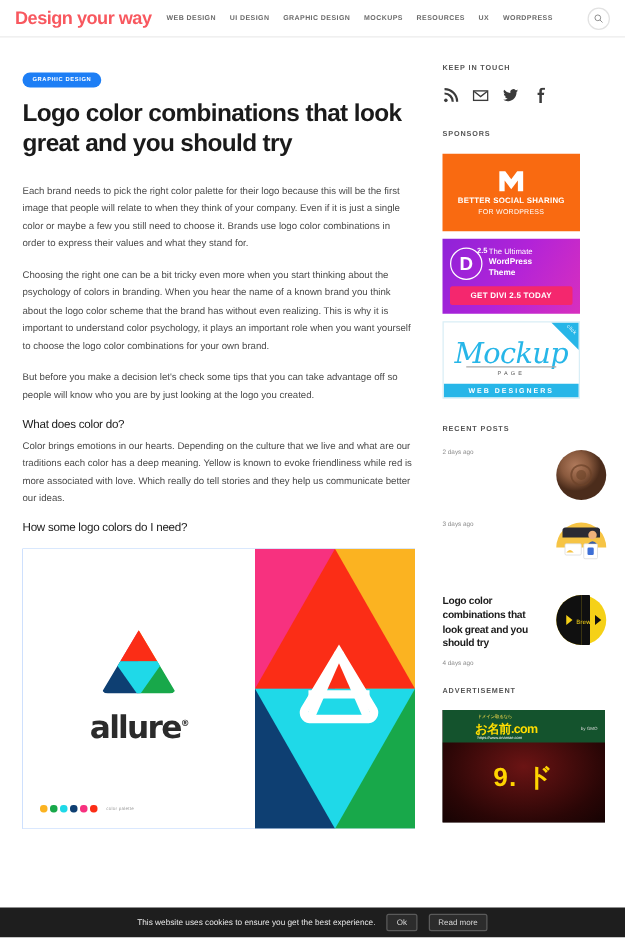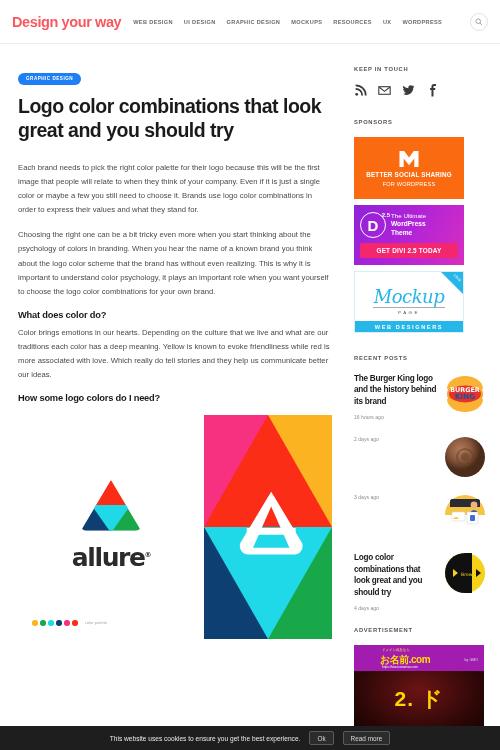--- a/index.html
+++ b/index.html
@@ -7,21 +7,21 @@
   body {
     font-family: "Liberation Sans", sans-serif;
     background: #ffffff;
     color: #222;
     overflow: hidden;
     position: relative;
   }
 
   
   .site-header {
-    height: 44px;
+    height: 30px;
     background: #ffffff;
     border-bottom: 1px solid #ececec;
     display: flex;
     align-items: center;
     padding: 0 12px;
     position: relative;
   }
   .brand {
     font-size: 14.5px;
     font-weight: bold;
@@ -96,21 +96,21 @@
   }
   .body-p {
     font-size: 7.7px;
     line-height: 1.82;
     color: #4a4a4a;
     margin-bottom: 11px;
     text-align: left;
   }
   h2.sub-head {
     font-size: 9.3px;
-    font-weight: bold;
+    font-weight: normal;
     color: #1a1a1a;
     letter-spacing: -0.2px;
     margin: 4px 0 6px 0;
   }
   .post-figure {
     width: 100%;
     margin: 12px 0 12px 0;
     background: #3b82f6;
     position: relative;
     height: 224px;
@@ -223,21 +223,21 @@
   .banner-mockup {
     height: 62px; background: #fff;
     border: 1px solid #d9eef6;
     position: relative; overflow: hidden;
     display: flex; flex-direction: column;
   }
   .mk-body { flex: 1; display: flex; align-items: center; justify-content: center; position: relative; }
   .mk-word {
     font-family: "DejaVu Serif", serif;
     font-style: italic;
-    font-size: 18px;
+    font-size: 23px;
     color: #27b6e8;
     letter-spacing: -0.5px;
   }
   .mk-page {
     position: absolute; bottom: 6px; left: 0; right: 0;
     text-align: center; font-size: 4.4px; letter-spacing: 2.5px; color: #555;
     border-top: 0.7px solid #aaa; margin: 0 18px; padding-top: 2px;
   }
   .mk-footer {
     background: #27b6e8; color: #fff;
@@ -286,21 +286,21 @@
 
   
   .ad-box {
     width: 130px;
     height: 90px;
     position: relative;
     overflow: hidden;
     background: #1b0a0a;
   }
   .ad-top {
-    background: #a21caf; height: 40px; position: relative;
+    background: #14532d; height: 40px; position: relative;
   }
   .ad-jp1 { position:absolute; top:3px; left:28px; font-size:3.6px; color:#ffe14d; letter-spacing:-0.2px;}
   .ad-jp2 { position:absolute; top:8px; left:26px; font-size:10px; font-weight:bold; color:#ffdd00; letter-spacing:-0.5px;}
   .ad-jp3 { position:absolute; top:20px; left:28px; font-size:3.2px; color:#ffffff;}
   .ad-gmo { position:absolute; top:13px; right:6px; font-size:3.6px; color:#dcdcdc;}
   .ad-mid {
     position: absolute; top: 26px; left: 0; right: 0; bottom: 0;
     background: radial-gradient(ellipse at 50% 30%, #6b1414 0%, #2a0606 70%, #150303 100%);
   }
   .ad-big {
@@ -358,20 +358,21 @@
 <div class="page">
 
   <div class="content">
 
     <div class="cat-badge">GRAPHIC DESIGN</div>
 
     <h1 class="post-title">Logo color combinations that look great and you should try</h1>
 
     <p class="body-p">Each brand needs to pick the right color palette for their logo because this will be the first image that people will relate to when they think of your company. Even if it is just a single color or maybe a few you still need to choose it. Brands use logo color combinations in order to express their values and what they stand for.</p>
     <p class="body-p">Choosing the right one can be a bit tricky even more when you start thinking about the psychology of colors in branding. When you hear the name of a known brand you think about the logo color scheme that the brand has without even realizing. This is why it is important to understand color psychology, it plays an important role when you want yourself to choose the logo color combinations for your own brand.</p>
+    <p class="body-p">But before you make a decision let's check some tips that you can take advantage off so people will know who you are by just looking at the logo you created.</p>
 
     <h2 class="sub-head">What does color do?</h2>
     <p class="body-p">Color brings emotions in our hearts. Depending on the culture that we live and what are our traditions each color has a deep meaning. Yellow is known to evoke friendliness while red is more associated with love. Which really do tell stories and they help us communicate better our ideas.</p>
 
     <h2 class="sub-head">How some logo colors do I need?</h2>
 
     
     <div class="post-figure">
       <div class="fig-left">
         <svg class="allure-mark" viewBox="0 0 120 108">
@@ -483,37 +484,20 @@
         <div class="mk-footer">WEB DESIGNERS</div>
         <div class="mk-corner"></div>
         <div class="mk-corner-txt">click</div>
       </div>
     </div>
 
     <div class="widget-gap"></div>
 
     <div class="widget-title">RECENT POSTS</div>
 
-    <div class="rp-item">
-      <div class="rp-text">
-        <div class="rp-title">The Burger King logo and the history behind its brand</div>
-        <div class="rp-date">16 hours ago</div>
-      </div>
-      <div class="rp-thumb">
-        <svg viewBox="0 0 42 42">
-          <rect width="42" height="42" fill="#ffffff"></rect>
-          <ellipse cx="21" cy="21" rx="18" ry="13" fill="#f5a623"></ellipse>
-          <path d="M3 16 a18 13 0 0 1 36 0 z" fill="#f9b233"></path>
-          <path d="M3 26 a18 13 0 0 0 36 0 z" fill="#f9b233"></path>
-          <ellipse cx="21" cy="21" rx="16" ry="8.5" fill="#e63329"></ellipse>
-          <text x="21" y="19" font-size="6.4" font-weight="bold" fill="#ffffff" text-anchor="middle" font-family="DejaVu Sans, sans-serif">BURGER</text>
-          <text x="21" y="26" font-size="7.4" font-weight="bold" fill="#1f4fa3" text-anchor="middle" font-family="DejaVu Sans, sans-serif">KING</text>
-        </svg>
-      </div>
-    </div>
 
     <div class="rp-item">
       <div class="rp-text">
         <div class="rp-date">2 days ago</div>
       </div>
       <div class="rp-thumb">
         <svg viewBox="0 0 42 42">
           <defs>
             <radialGradient id="orbg" cx="38%" cy="32%">
               <stop offset="0%" stop-color="#b07a5c"></stop>
@@ -566,21 +550,21 @@
 
     <div class="widget-title">ADVERTISEMENT</div>
     <div class="ad-box">
       <div class="ad-top">
         <span class="ad-jp1">ドメイン取るなら</span>
         <span class="ad-jp2">お名前.com</span>
         <span class="ad-jp3">https://www.onamae.com</span>
         <span class="ad-gmo">by GMO</span>
       </div>
       <div class="ad-mid">
-        <span class="ad-big">2. ド</span>
+        <span class="ad-big">9. ド</span>
       </div>
     </div>
 
   </div>
 </div>
 
 <div class="cookie-bar">
   <span class="cookie-text">This website uses cookies to ensure you get the best experience.</span>
   <button class="cookie-btn">Ok</button>
   <button class="cookie-btn">Read more</button>

